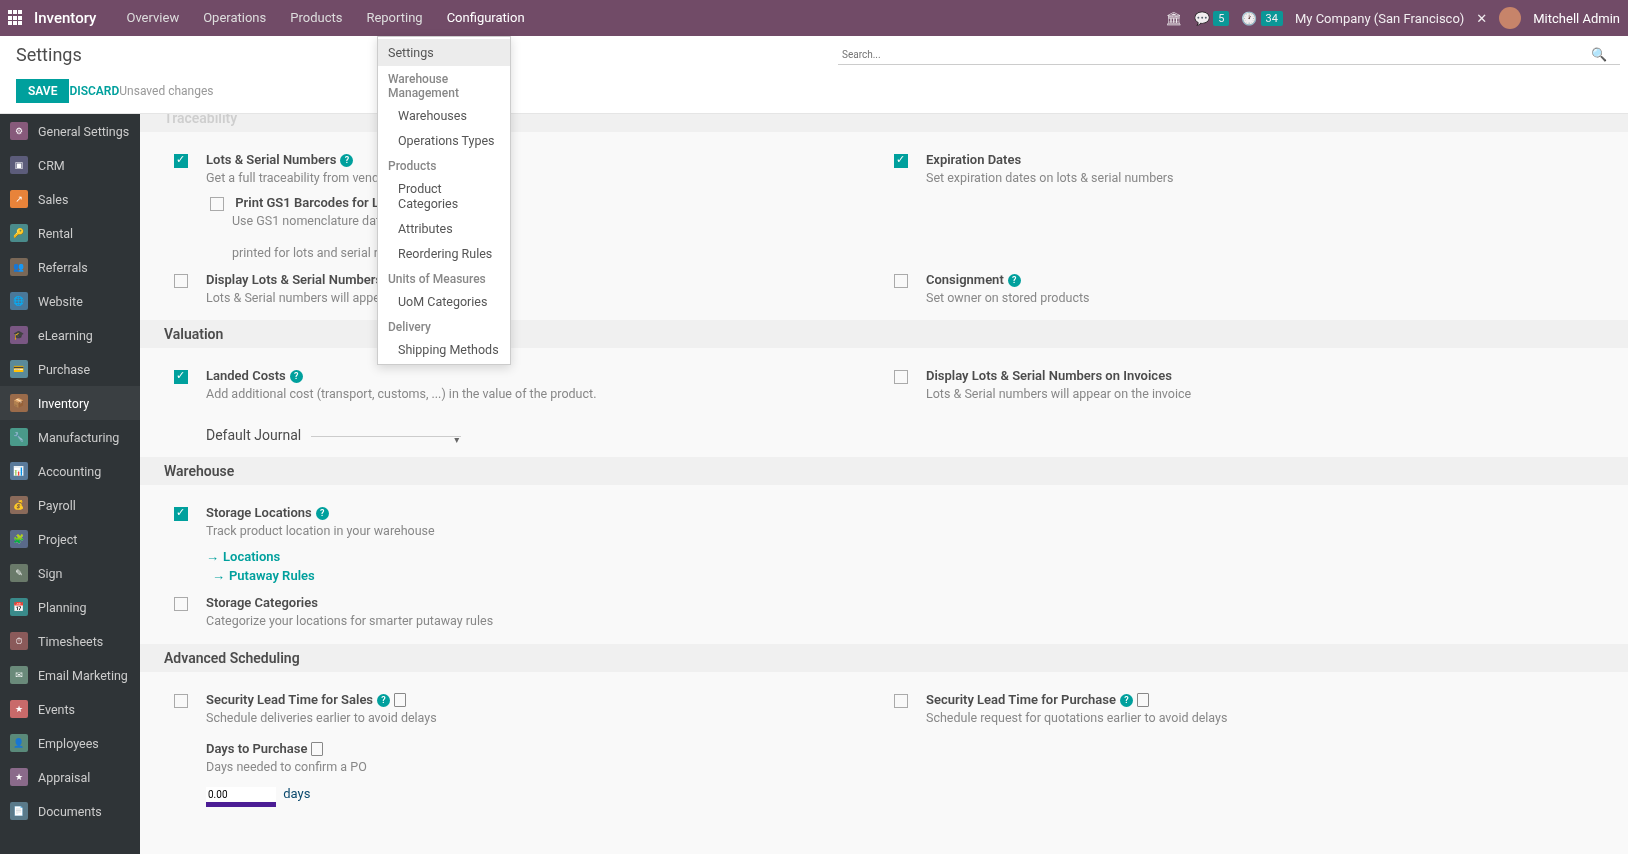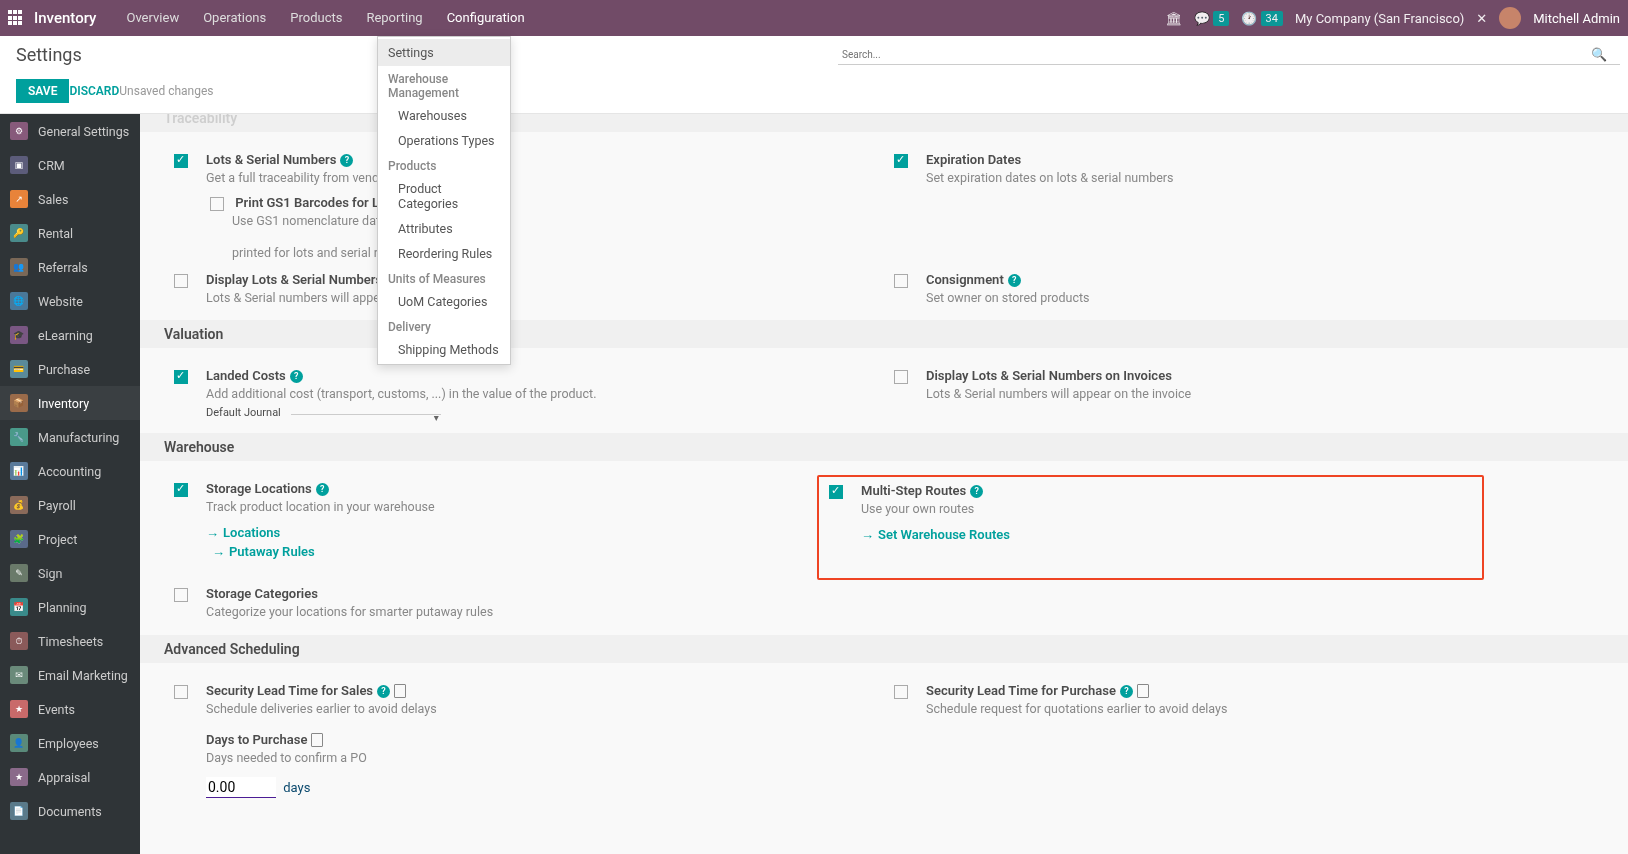--- a/index.html
+++ b/index.html
@@ -54,24 +54,24 @@
 .field-title { font-weight: 600; color: #4c4c4c; font-size: 13px; }
 .field-desc { color: #888; font-size: 12.5px; margin-top: 2px; line-height: 1.4; }
 .help-ic { display: inline-block; width: 13px; height: 13px; background: #00a09d; color: #fff; border-radius: 50%; font-size: 9px; text-align: center; line-height: 13px; margin-left: 4px; vertical-align: middle; }
 .doc-ic { display: inline-block; width: 12px; height: 14px; border: 1px solid #888; border-radius: 1px; margin-left: 4px; vertical-align: middle; position: relative; }
 .link { color: #00a09d; font-weight: 600; font-size: 13px; margin-top: 10px; display: inline-block; cursor: pointer; }
 .link span.arr { margin-right: 4px; }
 .subopt { margin-top: 8px; margin-left: 4px; }
 .subopt .chk { border-color: #aaa; display: inline-block; vertical-align: top; margin-right: 8px; }
 .subopt-title { font-weight: 600; font-size: 13px; display: inline; }
 .subopt-desc { color: #888; font-size: 12.5px; margin-left: 22px; margin-top: 2px; }
-.field-label { font-size: 11px; color: #4c4c4c; margin-top: 3px; display: flex; align-items: center; gap: 10px; }
+.field-label { font-size: 14px; color: #4c4c4c; margin-top: 24px; display: flex; align-items: center; gap: 10px; }
 .dd { border: none; border-bottom: 1px solid #ccc; width: 150px; background: transparent; padding: 2px 18px 2px 2px; position: relative; }
 .dd::after { content: "▾"; position: absolute; right: 2px; color: #666; font-size: 10px; }
-.inp-sm { border: none; border-bottom: 1px solid #4c1d95; width: 70px; padding: 2px; font-size: 14px; }
+.inp-sm { border: none; border-bottom: 5px solid #4c1d95; width: 70px; padding: 2px; font-size: 10px; }
 
 
 .dropdown { position: absolute; left: 377px; top: 36px; width: 134px; background: #fff; border: 1px solid #ccc; box-shadow: 0 3px 10px rgba(0,0,0,0.15); z-index: 100; padding: 2px 0; }
 .dd-item { padding: 6px 10px; font-size: 12.5px; color: #555; cursor: pointer; }
 .dd-item.active { background: #ececec; }
 .dd-header { padding: 6px 10px 3px; font-size: 12px; color: #888; font-weight: 500; }
 .dd-sub { padding: 5px 10px 5px 20px; font-size: 12.5px; color: #555; cursor: pointer; }
 
 .icn-gen { background: #875a7b; }
 .icn-crm { background: #5c5c7a; }
@@ -326,28 +326,20 @@
       <div class="row">
         <div class="col">
           <div class="chk on"></div>
           <div class="field-body">
             <div class="field-title"><span>Storage Locations</span><span class="help-ic">?</span></div>
             <div class="field-desc">Track product location in your warehouse</div>
             <div class="link"><span class="arr">→</span><span>Locations</span></div><br>
             <div class="link" style="margin-left:6px;margin-top:4px"><span class="arr">→</span><span>Putaway Rules</span></div>
           </div>
         </div>
-        <div class="col hl">
-          <div class="chk on"></div>
-          <div class="field-body">
-            <div class="field-title"><span>Multi-Step Routes</span><span class="help-ic">?</span></div>
-            <div class="field-desc">Use your own routes</div>
-            <div class="link"><span class="arr">→</span><span>Set Warehouse Routes</span></div>
-          </div>
-        </div>
       </div>
       <div class="row">
         <div class="col">
           <div class="chk off"></div>
           <div class="field-body">
             <div class="field-title">Storage Categories</div>
             <div class="field-desc">Categorize your locations for smarter putaway rules</div>
           </div>
         </div>
         <div class="col"></div>

